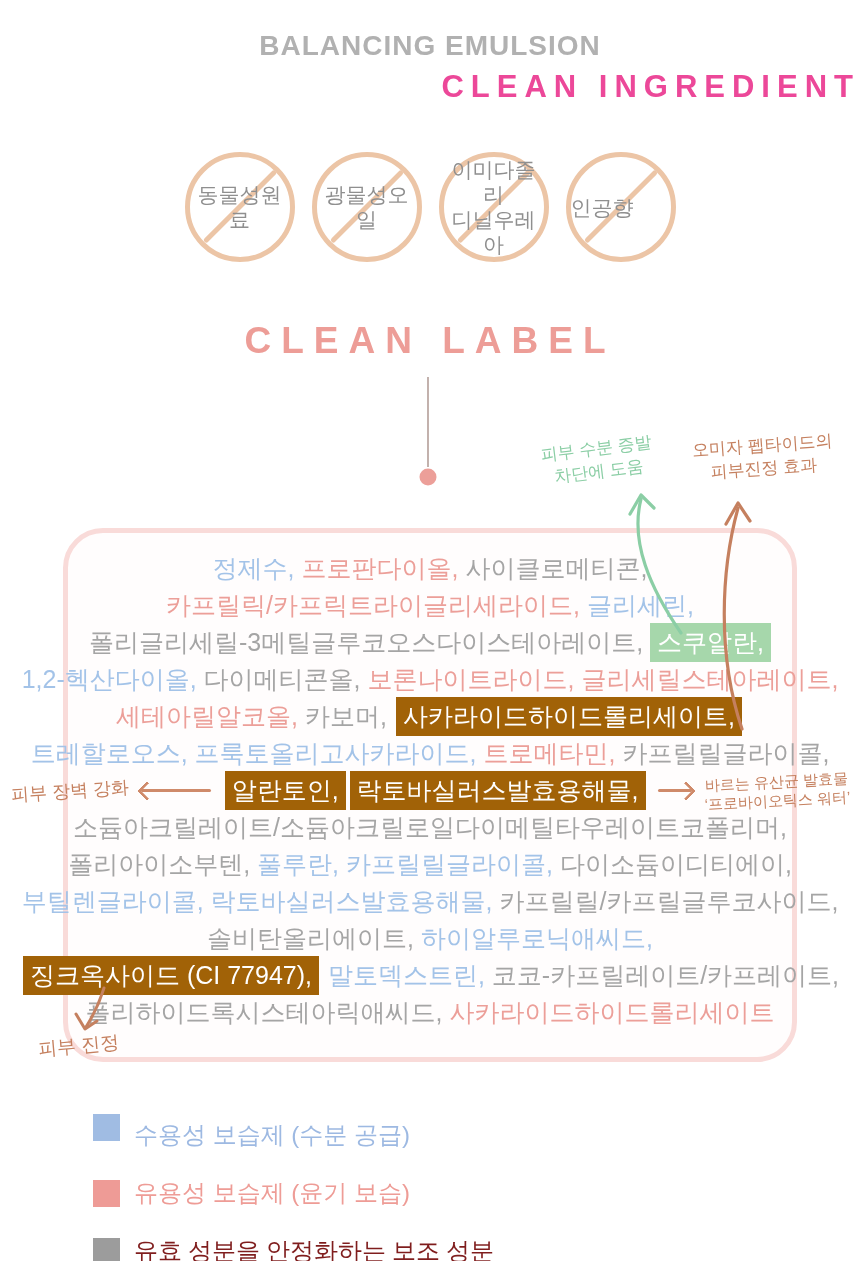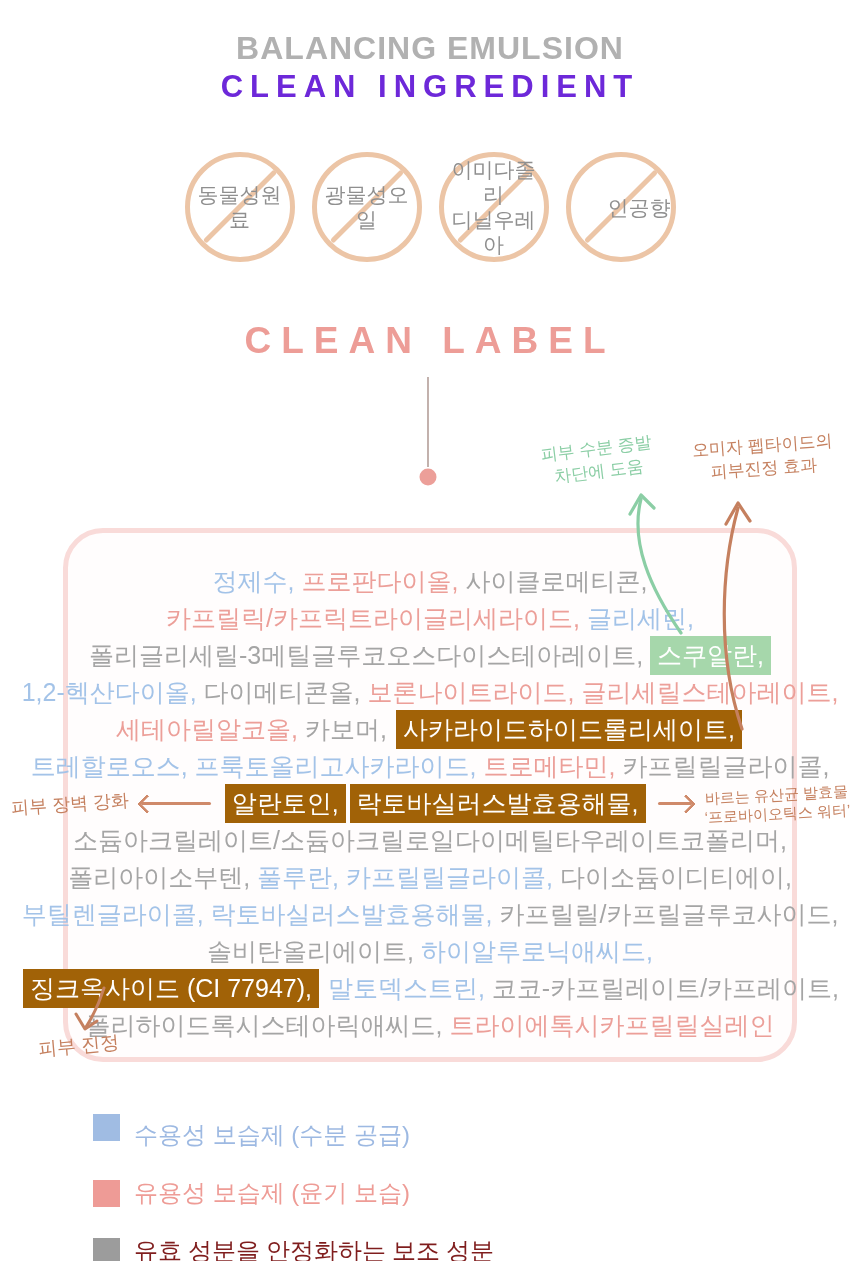--- a/index.html
+++ b/index.html
@@ -4,35 +4,35 @@
 <style>
   * { margin:0; padding:0; box-sizing:border-box; }
   body { background:#ffffff; }
   .page {
     position:relative; width:860px; height:1261px; background:#ffffff;
     font-family:"Liberation Sans", sans-serif; overflow:hidden;
   }
   
   .hdr-title {
     position:absolute; top:30px; left:0; right:0; text-align:center;
-    font-size:32px; font-weight:bold; color:#b1b1b1; letter-spacing:1px;
+    font-size:28px; font-weight:bold; color:#b1b1b1; letter-spacing:1px;
   }
   .hdr-sub {
-    position:absolute; top:69px; left:0; right:0; text-align:center;
-    font-size:31px; font-weight:bold; color:#6d28d9; letter-spacing:7px;
+    position:absolute; top:69px; left:0; right:0; text-align:right;
+    font-size:31px; font-weight:bold; color:#ec4899; letter-spacing:7px;
   }
   
   .banned-row {
     position:absolute; top:152px; left:0; right:0;
     display:flex; justify-content:center; gap:17px;
   }
   .circle {
     width:110px; height:110px; border:5px solid #ecc5a6; border-radius:50%;
     position:relative; display:flex; flex-direction:column;
-    align-items:flex-end; justify-content:center; background:#fff;
+    align-items:flex-start; justify-content:center; background:#fff;
   }
   .circle .slash {
     content:""; position:absolute; left:0; right:0; margin:auto;
     top:calc(50% - 3px); width:100px; height:5px; background:#ecc5a6;
     border-radius:3px; transform:rotate(-45deg);
   }
   .circle .c-line {
     font-size:21px; color:#8f8f8f; line-height:25px; text-align:center;
     position:relative; z-index:1;
   }
@@ -57,21 +57,21 @@
   }
   .note-peptide span { display:block; }
   .note-soothing {
     position:absolute; left:38px; top:1033px; font-size:19px; color:#c5805f;
     transform:rotate(-5deg); z-index:6;
   }
   
   .ing-box {
     position:absolute; left:63px; top:528px; width:734px; height:534px;
     border:5px solid #f9dbd9; border-radius:40px; background:#fffdfd;
-    padding-top:30px;
+    padding-top:17px;
   }
   .ing-line {
     height:37px; display:flex; justify-content:center; align-items:center;
     font-size:25px; white-space:pre;
   }
   .seg-blue  { color:#a3c3e8; }
   .seg-pink  { color:#ec9f99; }
   .seg-gray  { color:#a5a5a5; }
   .seg-hl-green  { background:#a6d7ab; color:#ffffff; padding:3px 7px; }
   .seg-hl-salmon { background:#a16207; color:#ffffff; padding:3px 7px; margin:0 2px; }
@@ -158,21 +158,21 @@
       <div class="ing-line"><span class="seg-blue">트레할로오스, </span><span class="seg-blue">프룩토올리고사카라이드, </span><span class="seg-pink">트로메타민, </span><span class="seg-gray">카프릴릴글라이콜,</span></div>
       <div class="ing-line"><span class="hand-note-left">피부 장벽 강화</span><span class="arrow-left"></span><span class="seg-hl-salmon">알란토인,</span><span class="seg-hl-salmon">락토바실러스발효용해물,</span><span class="arrow-right"></span><div class="hand-note-right">
           <span>바르는 유산균 발효물</span>
           <span>‘프로바이오틱스 워터’</span>
         </div></div>
       <div class="ing-line"><span class="seg-gray">소듐아크릴레이트/소듐아크릴로일다이메틸타우레이트코폴리머,</span></div>
       <div class="ing-line"><span class="seg-gray">폴리아이소부텐, </span><span class="seg-blue">풀루란, </span><span class="seg-blue">카프릴릴글라이콜, </span><span class="seg-gray">다이소듐이디티에이,</span></div>
       <div class="ing-line"><span class="seg-blue">부틸렌글라이콜, </span><span class="seg-blue">락토바실러스발효용해물, </span><span class="seg-gray">카프릴릴/카프릴글루코사이드,</span></div>
       <div class="ing-line"><span class="seg-gray">솔비탄올리에이트, </span><span class="seg-blue">하이알루로닉애씨드,</span></div>
       <div class="ing-line"><span class="seg-hl-salmon">징크옥사이드 (CI 77947),</span><span class="seg-blue"> 말토덱스트린, </span><span class="seg-gray">코코-카프릴레이트/카프레이트,</span></div>
-      <div class="ing-line"><span class="seg-gray">폴리하이드록시스테아릭애씨드, </span><span class="seg-pink">트라이에톡시카프릴릴실레인</span></div>
+      <div class="ing-line"><span class="seg-gray">폴리하이드록시스테아릭애씨드, </span><span class="seg-pink">사카라이드하이드롤리세이트</span></div>
     </div>
 
   <div class="legend">
       <div class="legend-item">
         <span class="swatch" style="background: rgb(160, 188, 227);"></span>
         <span class="legend-label" style="color: rgb(157, 185, 226); margin-top: 16px;">수용성 보습제 (수분 공급)</span>
       </div>
       <div class="legend-item">
         <span class="swatch" style="background: rgb(238, 155, 150);"></span>
         <span class="legend-label" style="color: rgb(238, 156, 150);">유용성 보습제 (윤기 보습)</span>

